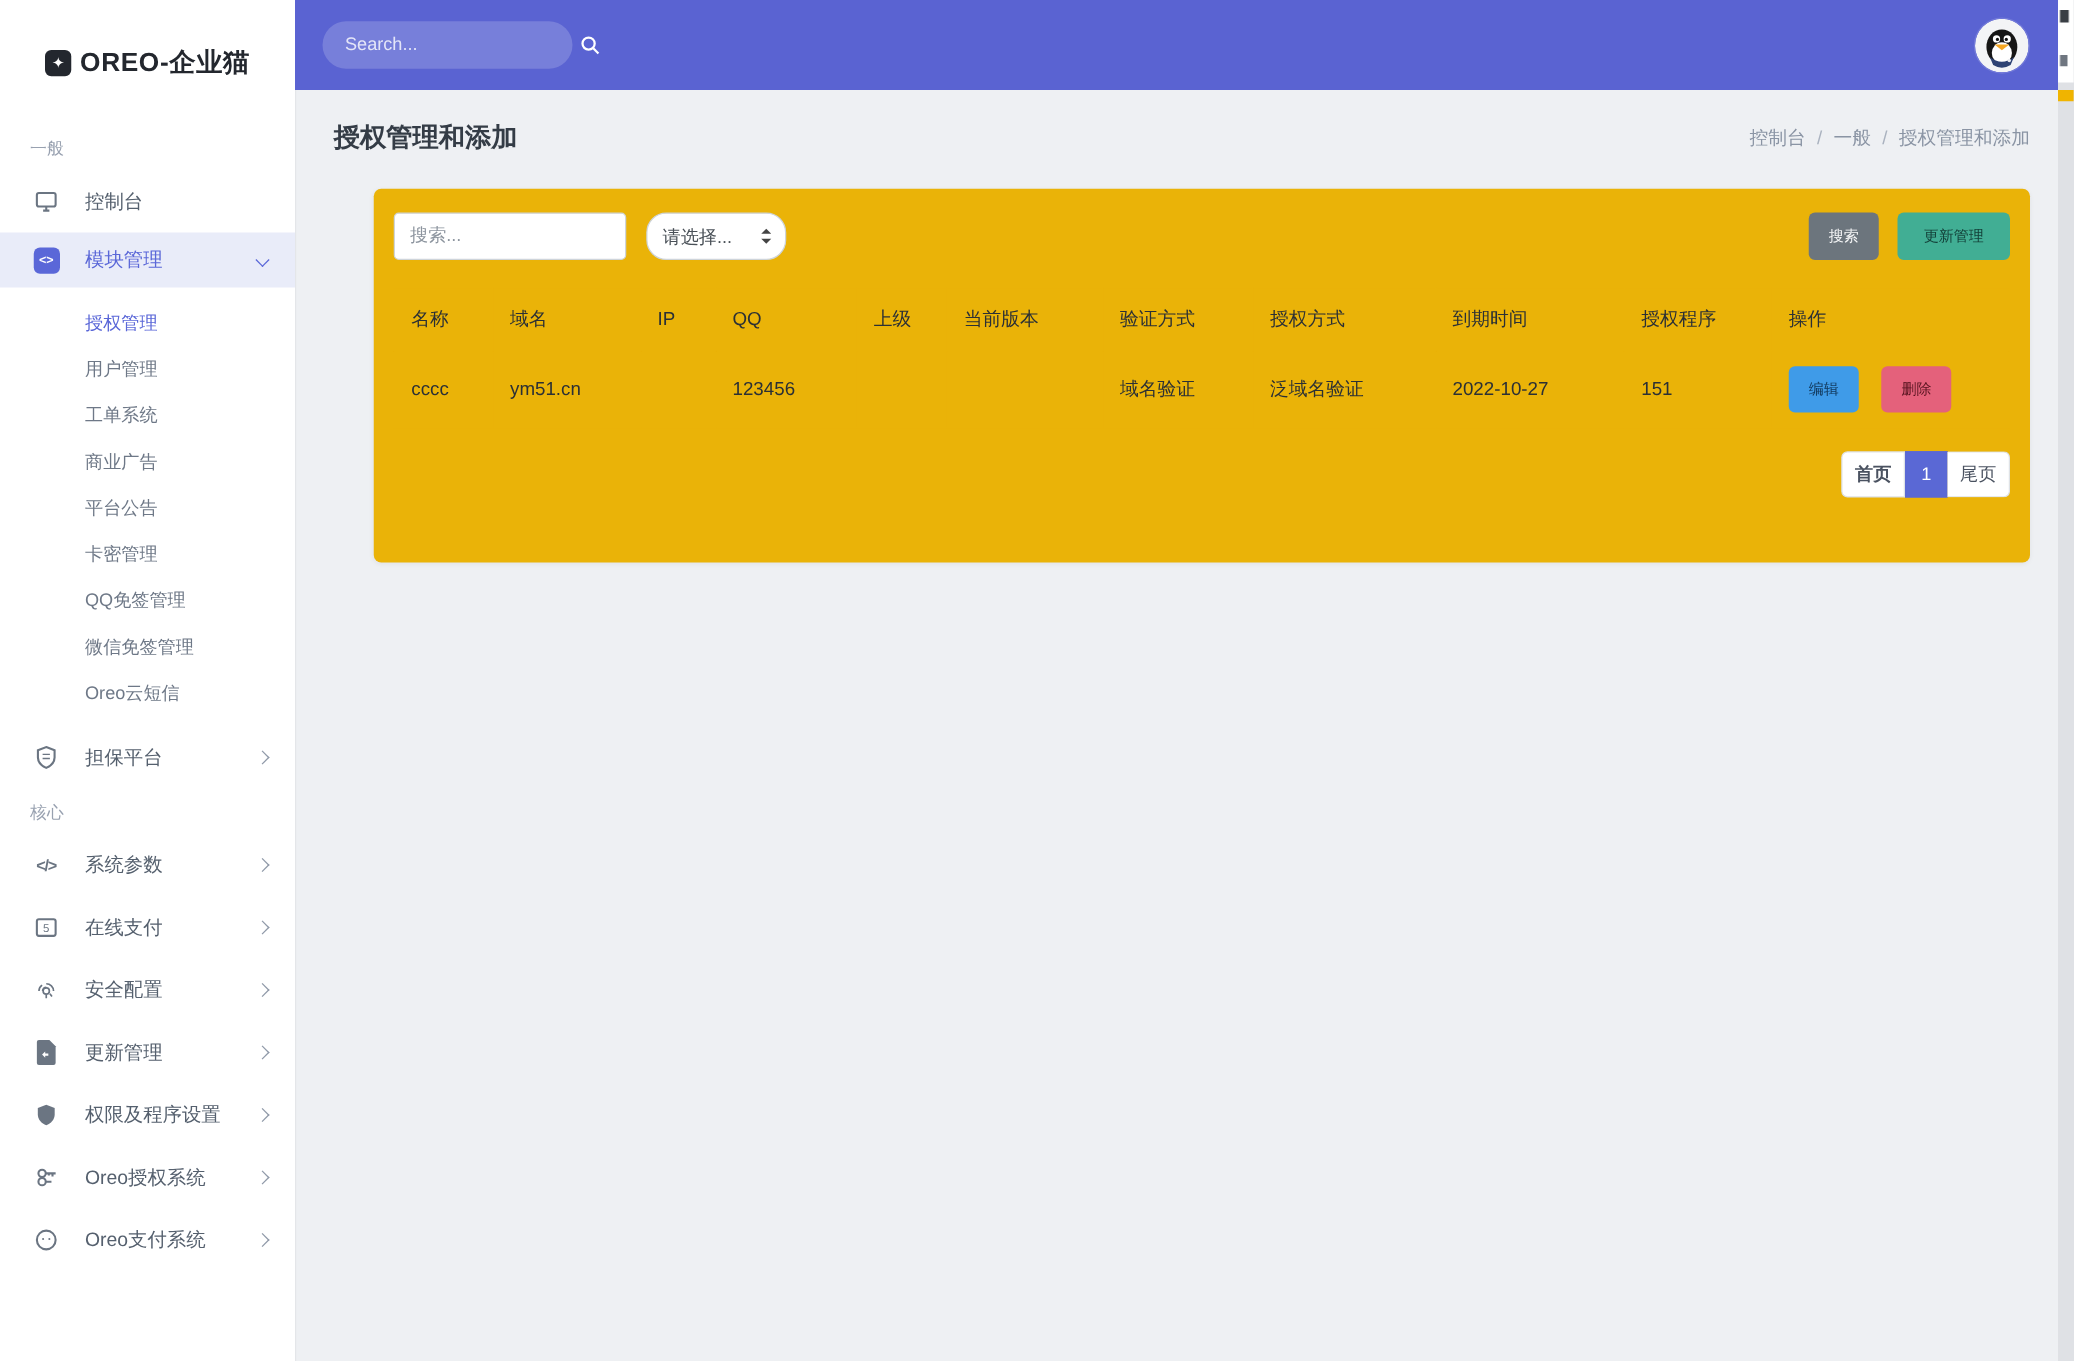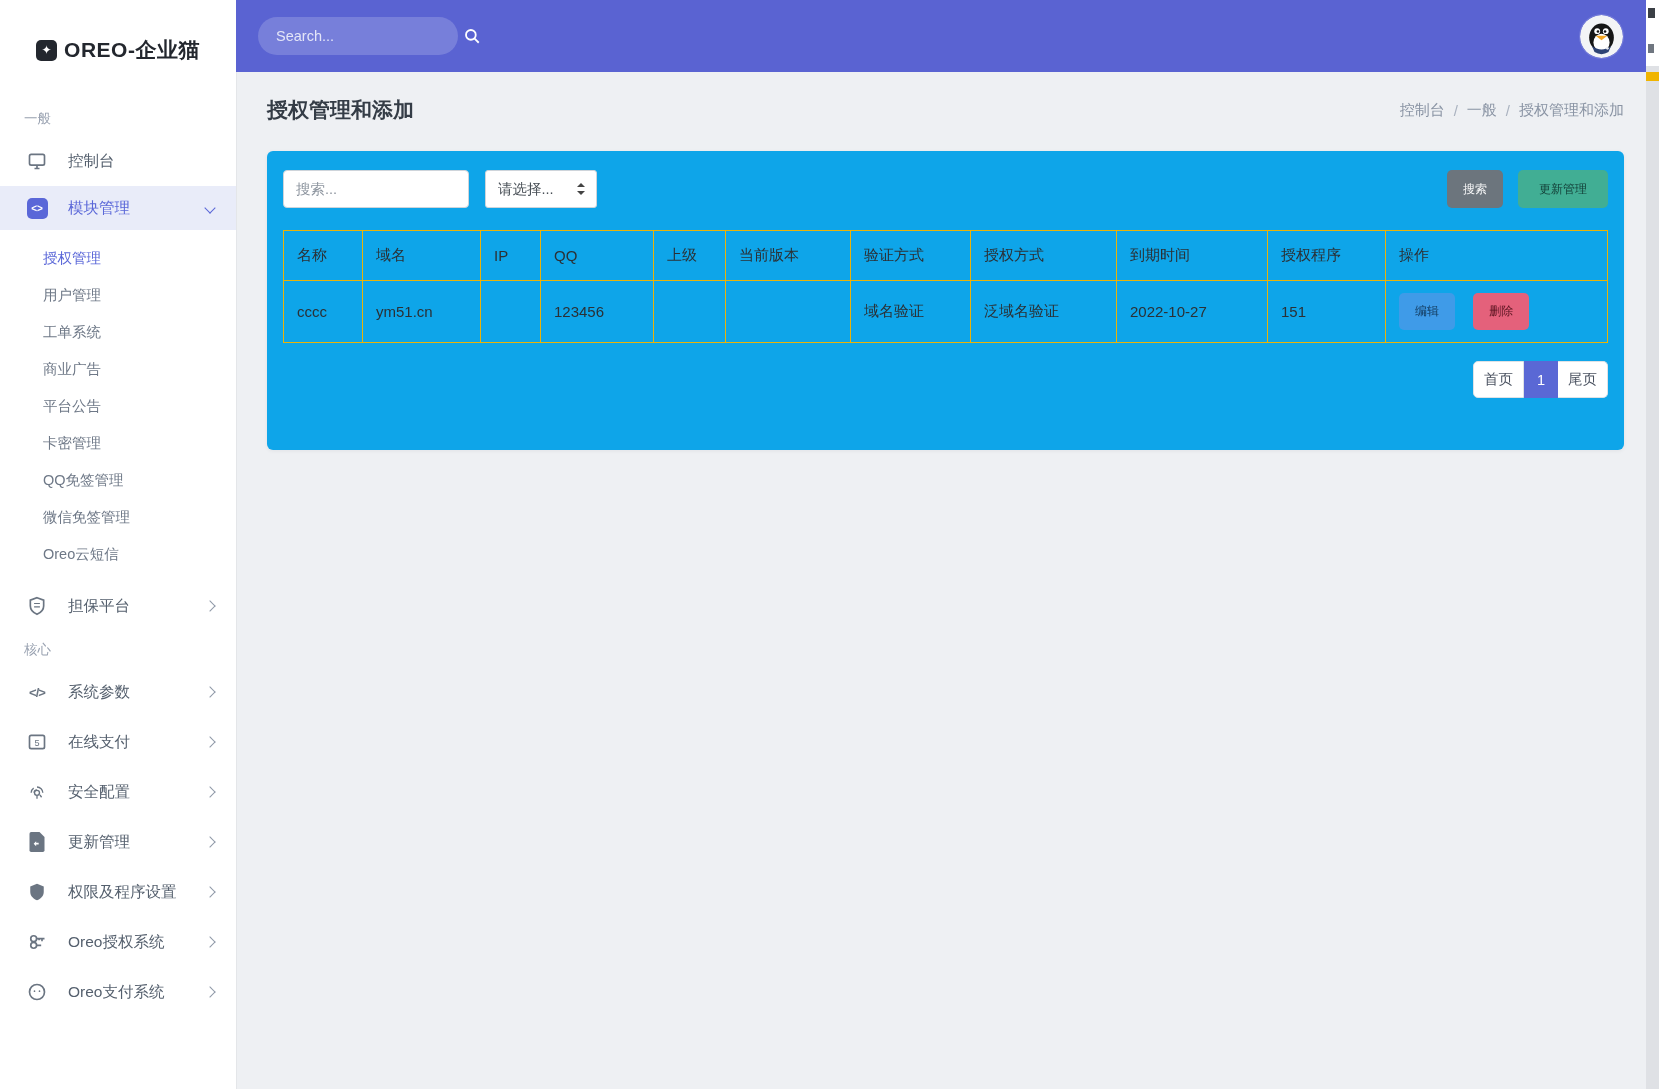--- a/index.html
+++ b/index.html
@@ -12,21 +12,21 @@
   .brand { height:100px; display:flex; align-items:center; justify-content:center; gap:7px; }
   .brand-badge { width:21px; height:21px; background:#23272e; border-radius:5px; color:#fff; font-size:12px; display:flex; align-items:center; justify-content:center; }
   .brand-name { font-size:21px; font-weight:700; color:#23272e; letter-spacing:0.5px; }
   .side-section { padding:10px 24px 8px; font-size:13.5px; color:#98a1b0; }
   .side-item { display:flex; align-items:center; height:50px; padding:0 22px 0 26px; color:#55606e; font-size:15.5px; cursor:pointer; }
   .side-item .ic { width:22px; height:22px; margin-right:20px; display:flex; align-items:center; justify-content:center; color:#6b7582; flex:0 0 22px; }
   .side-item .lbl { flex:1; }
   .side-item.active { background:#e9ecf9; color:#5a67d8; height:44px; }
   .icon-box { width:21px; height:21px; background:#5a67d8; border-radius:5px; color:#fff; font-size:10px; font-weight:700; display:flex; align-items:center; justify-content:center; letter-spacing:0; }
   .submenu { padding:10px 0 8px; }
-  .sub-item { height:37px; display:flex; align-items:center; padding-left:43px; font-size:14.5px; color:#6e7887; cursor:pointer; }
+  .sub-item { height:37px; display:flex; align-items:center; padding-left:68px; font-size:14.5px; color:#6e7887; cursor:pointer; }
   .sub-item.active { color:#5a67d8; }
   .chev { width:8px; height:8px; border-right:1.8px solid #8f99a8; border-bottom:1.8px solid #8f99a8; display:inline-block; }
   .chev.right { transform:rotate(-45deg); }
   .chev.down { transform:rotate(45deg); border-color:#5a67d8; }
   .code-txt { font-size:13px; font-weight:700; color:#6b7582; letter-spacing:-1px; }
 
   
   .main { flex:1; display:flex; flex-direction:column; height:100%; }
   .topbar { height:72px; background:#5a63d2; display:flex; align-items:center; padding:0 36px 0 22px; }
   .search-pill { width:200px; height:38px; background:rgba(255,255,255,0.18); border-radius:19px; display:flex; align-items:center; padding:0 14px 0 18px; }
@@ -35,41 +35,41 @@
   .topbar .spacer { flex:1; }
   .avatar { width:43px; height:43px; border-radius:50%; overflow:hidden; cursor:pointer; box-shadow:0 0 0 1px rgba(255,255,255,0.15); }
 
   .content { flex:1; padding:0 35px 0 31px; overflow:hidden; }
   .page-head { display:flex; align-items:center; justify-content:space-between; margin-top:17px; height:42px; }
   .page-title { font-size:21px; font-weight:600; color:#343c46; }
   .breadcrumb { font-size:15px; color:#8a94a4; display:flex; gap:9px; align-items:center; }
   .breadcrumb .crumb { cursor:pointer; }
   .breadcrumb .sep { color:#aab2bf; }
 
-  .card { margin-top:20px; background:#0ea5e9; border-radius:6px; box-shadow:0 1px 4px rgba(20,25,40,0.06); padding:19px 16px 52px; }
+  .card { margin-top:20px; background:#eab308; border-radius:6px; box-shadow:0 1px 4px rgba(20,25,40,0.06); padding:19px 16px 52px;margin-left:32px; }
   .filter-row { display:flex; align-items:center; }
   .filter-input { width:186px; height:38px; border:1px solid #ced4da; border-radius:4px; padding:0 12px; font-size:14.5px; font-family:inherit; color:#495057; outline:none; }
   .filter-input::placeholder { color:#8c949e; }
-  .filter-select { width:112px; height:38px; border:1px solid #ced4da; border-radius:3px; margin-left:16px; display:flex; align-items:center; justify-content:space-between; padding:0 10px 0 12px; font-size:14.5px; color:#495057; cursor:pointer; background:#fff; }
+  .filter-select { width:112px; height:38px; border:1px solid #ced4da; border-radius:16px; margin-left:16px; display:flex; align-items:center; justify-content:space-between; padding:0 10px 0 12px; font-size:14.5px; color:#495057; cursor:pointer; background:#fff; }
   .filter-row .spacer { flex:1; }
   .btn { border:none; border-radius:5px; font-size:12px; font-family:inherit; height:38px; cursor:pointer; display:inline-flex; align-items:center; justify-content:center; }
   .btn-search { background:#6c757d; color:#f5f6f7; width:56px; }
   .btn-add { background:#41ae94; color:#14423a; width:90px; margin-left:15px; }
 
   table.grid { width:100%; border-collapse:collapse; table-layout:fixed; margin-top:22px; }
   .grid th, .grid td { border:1px solid #eab308; text-align:left; padding:0 13px; font-size:15px; color:#2b3035; font-weight:400; overflow:hidden; white-space:nowrap; }
   .grid th { height:50px; }
   .grid td { height:62px; }
   .btn-edit { background:#3f9be8; color:#12395c; width:56px; height:37px; border-radius:5px; }
   .btn-del  { background:#e4617b; color:#57131f; width:56px; height:37px; border-radius:5px; margin-left:14px; }
 
   .pager-row { display:flex; justify-content:flex-end; margin-top:18px; }
   .pager { display:flex; }
   .pg { min-width:46px; height:37px; border:1px solid #dee2e6; background:#fff; color:#4a5260; font-size:14.5px; display:flex; align-items:center; justify-content:center; cursor:pointer; padding:0 10px; }
-  .pg.first { border-radius:5px 0 0 5px; }
+  .pg.first { border-radius:5px 0 0 5px;font-weight:bold; }
   .pg.last  { border-radius:0 5px 5px 0; border-left:none; }
   .pg.current { background:#5a68d5; border-color:#5a68d5; color:#fff; min-width:34px; }
 
   
   .edge-strip { position:fixed; top:0; right:0; width:13px; height:1089px; background:#dfe1e5; z-index:50; }
   .edge-strip .w { position:absolute; top:0; left:0; right:0; height:66px; background:#fff; }
   .edge-strip .m1 { position:absolute; top:8px; left:2px; width:7px; height:10px; background:#3a3f45; }
   .edge-strip .m2 { position:absolute; top:44px; left:2px; width:6px; height:9px; background:#6f7680; }
   .edge-strip .y { position:absolute; top:72px; left:0; right:0; height:9px; background:#f0b400; }
 </style>

